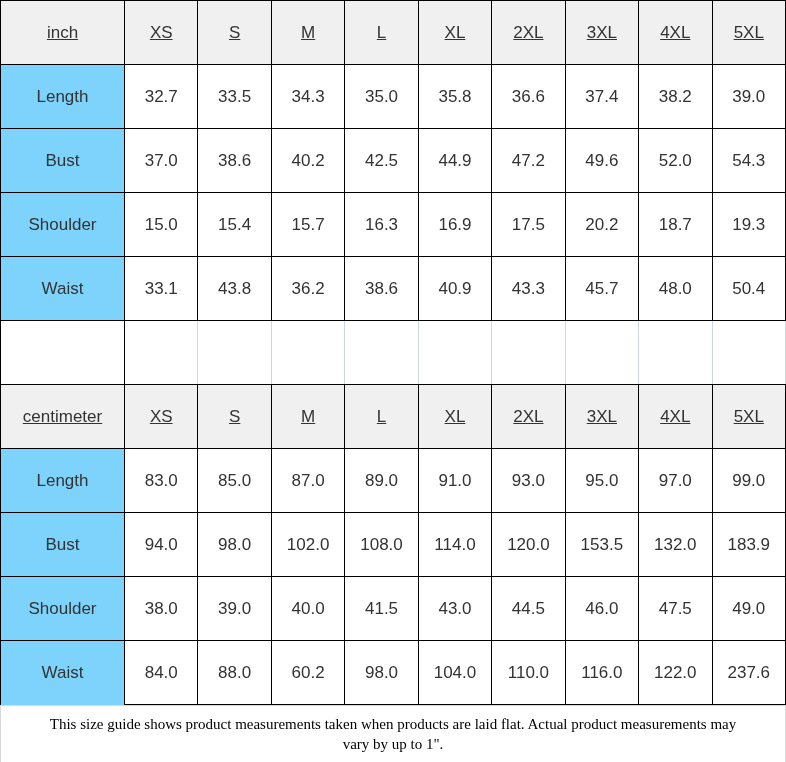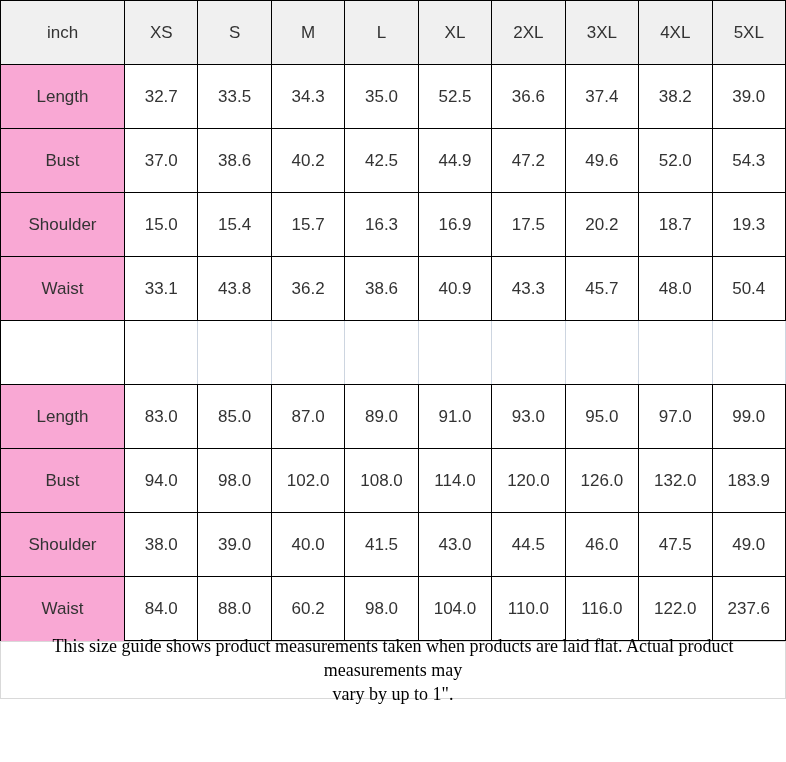--- a/index.html
+++ b/index.html
@@ -20,22 +20,22 @@
     border: 1px solid #000000;
     height: 63px;
     padding: 0;
     text-align: center;
     vertical-align: middle;
     font-size: 17px;
     background: #ffffff;
     overflow: hidden;
     white-space: nowrap;
   }
-  table.size-table td.head { background: #f0f0f0; }
-  table.size-table td.label { background: #f9a8d4; }
+  table.size-table td.head { background: #f0f0f0; text-decoration: underline; }
+  table.size-table td.label { background: #7dd3fc; }
   table.size-table td.value { background: #ffffff; }
   
   table.size-table td.spacer {
     border-left: 1px solid #cdd5e0;
     border-right: 1px solid #cdd5e0;
     border-top: 1px solid #000000;
     border-bottom: 1px solid #000000;
   }
   table.size-table td.spacer-first {
     border: 1px solid #000000;
@@ -47,21 +47,21 @@
     width: 786px;
     height: 58px;
     box-sizing: border-box;
     border: 1px solid #d9d9d9;
     display: flex;
     flex-direction: column;
     align-items: center;
     justify-content: center;
     text-align: center;
     font-family: "Liberation Serif", serif;
-    font-size: 18px;
+    font-size: 15px;
     line-height: 1.35;
     color: #000000;
     background: #ffffff;
   }
 </style>
 </head>
 <body>
 
 <div class="page">
 
@@ -82,21 +82,21 @@
           <td class="head">3XL</td>
           <td class="head">4XL</td>
           <td class="head">5XL</td>
         </tr>
         <tr>
           <td class="label">Length</td>
           <td class="value">32.7</td>
           <td class="value">33.5</td>
           <td class="value">34.3</td>
           <td class="value">35.0</td>
-          <td class="value">52.5</td>
+          <td class="value">35.8</td>
           <td class="value">36.6</td>
           <td class="value">37.4</td>
           <td class="value">38.2</td>
           <td class="value">39.0</td>
         </tr>
         <tr>
           <td class="label">Bust</td>
           <td class="value">37.0</td>
           <td class="value">38.6</td>
           <td class="value">40.2</td>
@@ -137,40 +137,52 @@
           <td class="spacer"></td>
           <td class="spacer"></td>
           <td class="spacer"></td>
           <td class="spacer"></td>
           <td class="spacer"></td>
           <td class="spacer"></td>
           <td class="spacer"></td>
           <td class="spacer"></td>
         </tr>
         <tr>
+          <td class="head">centimeter</td>
+          <td class="head">XS</td>
+          <td class="head">S</td>
+          <td class="head">M</td>
+          <td class="head">L</td>
+          <td class="head">XL</td>
+          <td class="head">2XL</td>
+          <td class="head">3XL</td>
+          <td class="head">4XL</td>
+          <td class="head">5XL</td>
+        </tr>
+        <tr>
           <td class="label">Length</td>
           <td class="value">83.0</td>
           <td class="value">85.0</td>
           <td class="value">87.0</td>
           <td class="value">89.0</td>
           <td class="value">91.0</td>
           <td class="value">93.0</td>
           <td class="value">95.0</td>
           <td class="value">97.0</td>
           <td class="value">99.0</td>
         </tr>
         <tr>
           <td class="label">Bust</td>
           <td class="value">94.0</td>
           <td class="value">98.0</td>
           <td class="value">102.0</td>
           <td class="value">108.0</td>
           <td class="value">114.0</td>
           <td class="value">120.0</td>
-          <td class="value">126.0</td>
+          <td class="value">153.5</td>
           <td class="value">132.0</td>
           <td class="value">183.9</td>
         </tr>
         <tr>
           <td class="label">Shoulder</td>
           <td class="value">38.0</td>
           <td class="value">39.0</td>
           <td class="value">40.0</td>
           <td class="value">41.5</td>
           <td class="value">43.0</td>

